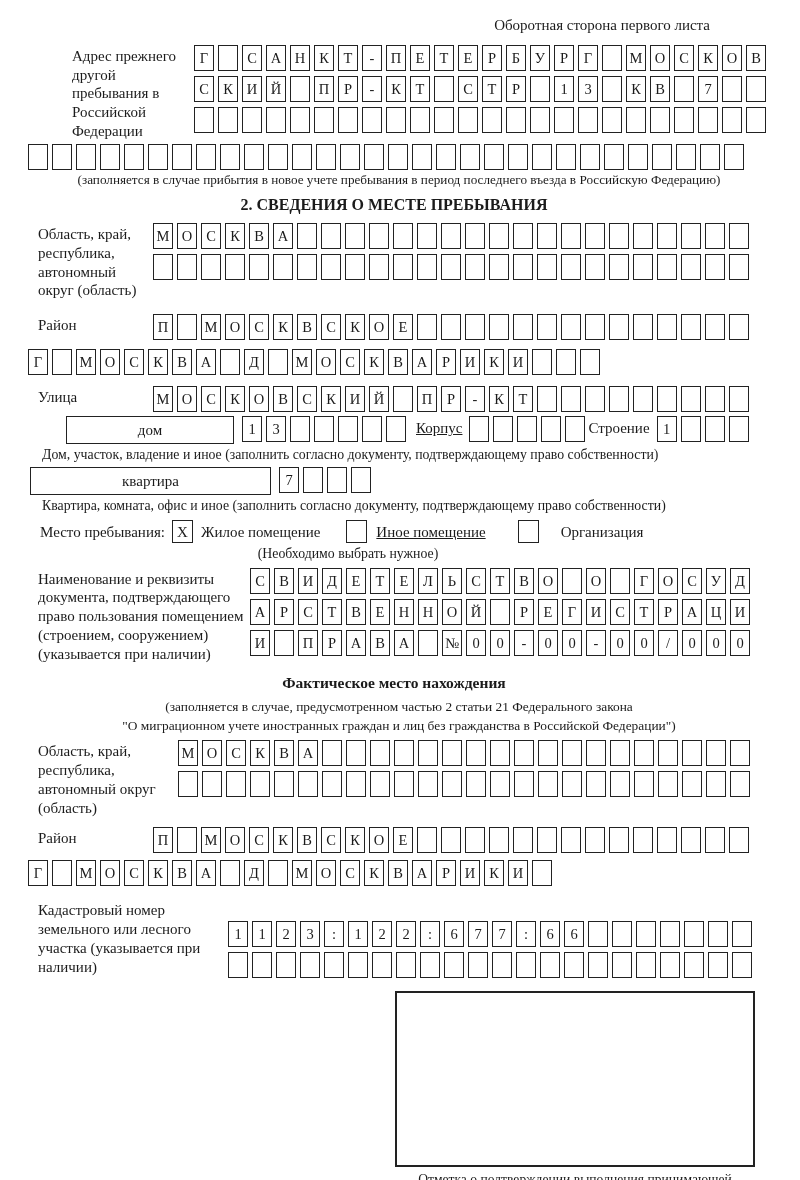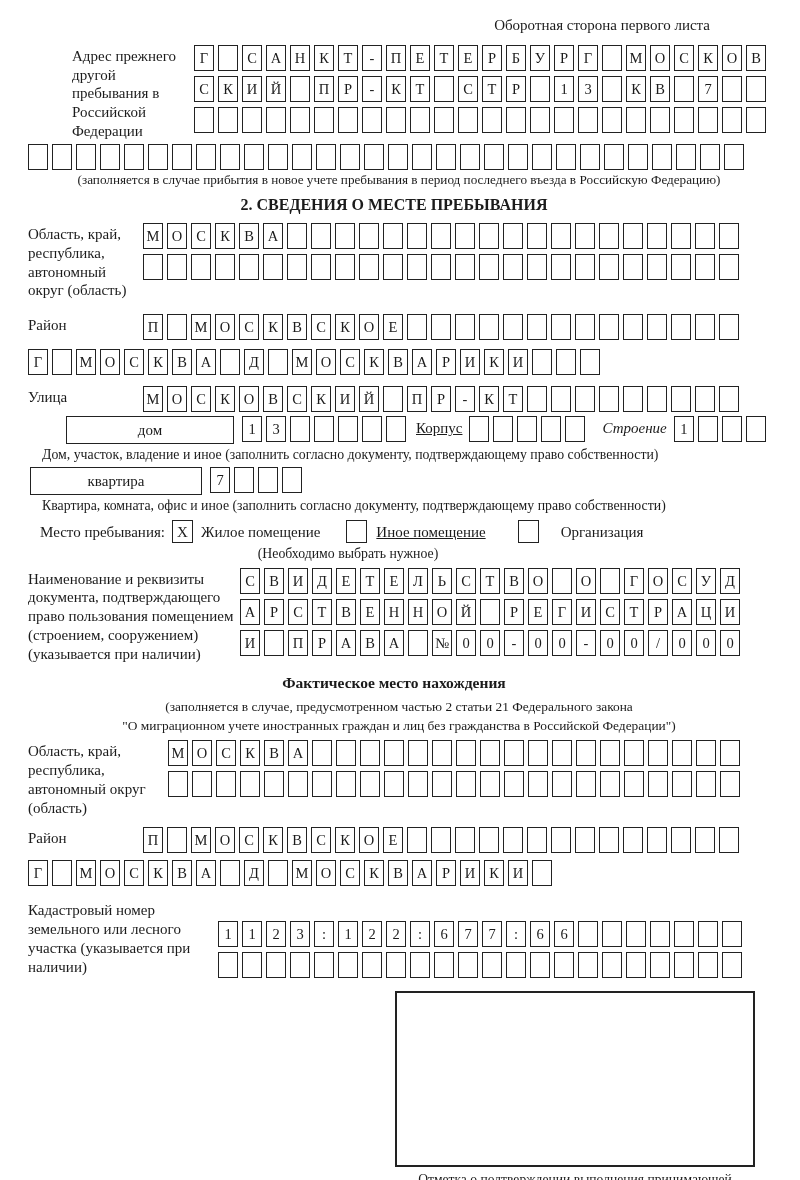--- a/index.html
+++ b/index.html
@@ -18,42 +18,42 @@
   .cells + .cells{ margin-top:5px; }
   .cb{
     width:20px;height:26px;flex:0 0 20px;box-sizing:border-box;
     border:1.6px solid #222;
     display:flex;align-items:center;justify-content:center;
     font-size:14.5px;
   }
 
   .frow{ display:flex; align-items:flex-start; margin-bottom:3px; }
   .flabel{ flex:0 0 auto; padding-top:2px; }
-  .ml12{ margin-left:0; }
+  .ml12{ margin-left:10px; }
   .ml44{ margin-left:44px; }
   .w115{ width:115px; }
   .w122{ width:122px; }
   .w140{ width:140px; }
   .w190{ width:190px; }
   .w212{ width:212px; }
   .mh84{ min-height:86px; }
   .mh80{ min-height:82px; }
   .mh44{ min-height:40px; }
 
   .note{ text-align:center; font-size:13.2px; margin:2px 30px 4px 0; }
   .note-left{ text-align:left; margin:2px 0 4px 14px; font-size:13.8px; }
   .sect-title{ text-align:center; font-weight:bold; font-size:16px; margin:7px 40px 8px 0; }
 
   .domrow{ display:flex; align-items:flex-start; margin:4px 0 2px 2px; }
   .wbox{
     box-sizing:border-box; border:1.6px solid #222; height:28px;
     display:flex; align-items:center; justify-content:center; font-size:15px;
   }
   .wbox.dom{ width:168px;margin-left:36px; }
-  .wbox.kv{ width:172px;text-align:right; }
+  .wbox.kv{ width:241px;text-align:right; }
   .inl{ padding-top:3px; }
 
   .mestorow{ display:flex; align-items:center; margin:6px 0 2px 12px; }
   .chk{
     width:21px;height:23px;box-sizing:border-box;border:1.6px solid #222;
     display:flex;align-items:center;justify-content:center;font-size:15px;flex:0 0 21px;
   }
   .vybrat{ margin-left:170px; width:300px; text-align:center; font-size:13.8px; }
 
   .fact-title{ text-align:center; font-weight:bold; font-size:15.5px; margin:10px 40px 6px 0; }
@@ -352,21 +352,21 @@
       <div class="cb"></div>
     </div>
   <div class="inl" style="margin-left:10px;margin-right:7px;text-decoration:underline;">Корпус</div>
   <div class="cells">
       <div class="cb"></div>
       <div class="cb"></div>
       <div class="cb"></div>
       <div class="cb"></div>
       <div class="cb"></div>
     </div>
-  <div class="inl" style="margin-left:17px;margin-right:7px;font-style:italic;">Строение</div>
+  <div class="inl" style="margin-left:3px;margin-right:7px;">Строение</div>
   <div class="cells">
       <div class="cb">1</div>
       <div class="cb"></div>
       <div class="cb"></div>
       <div class="cb"></div>
     </div>
 </div>
 <div class="note-left">Дом, участок, владение и иное (заполнить согласно документу, подтверждающему право собственности)</div>
 
 <div class="domrow">

